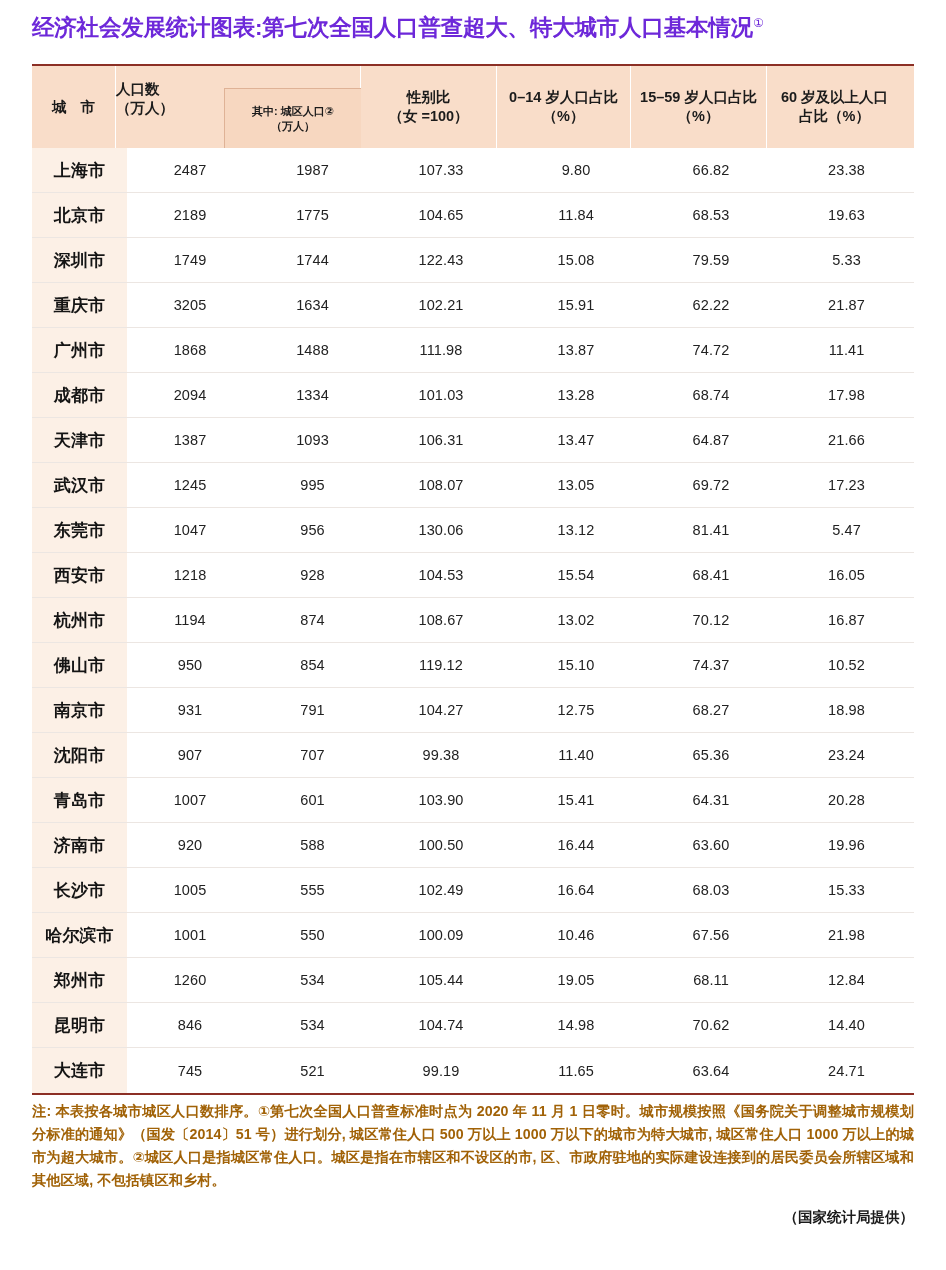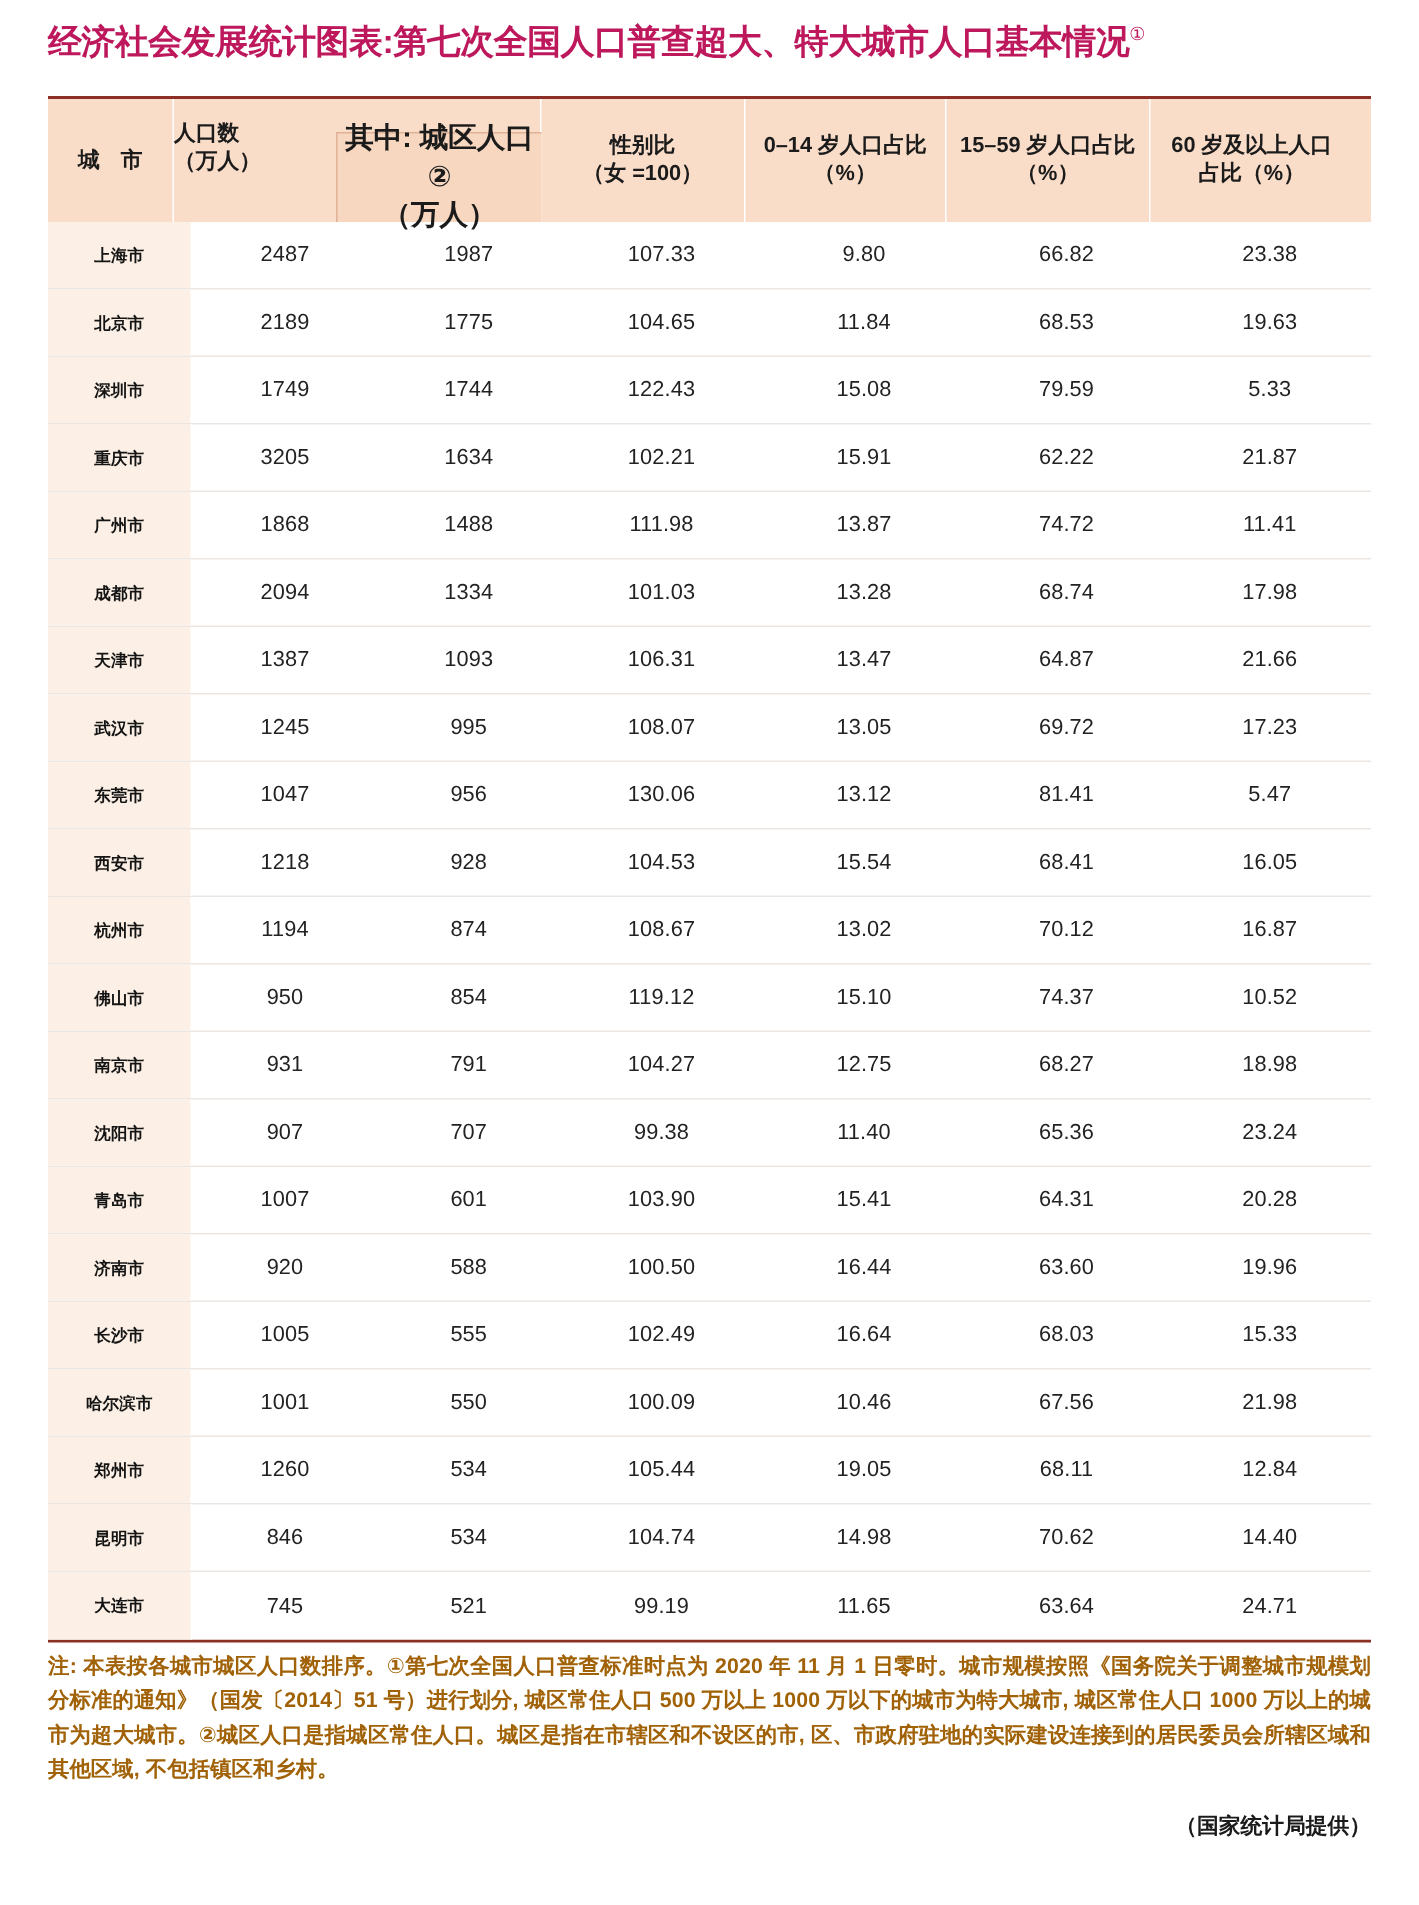--- a/index.html
+++ b/index.html
@@ -26,21 +26,21 @@
   
   .title-wrap {
     padding-top: 14px;
     padding-bottom: 6px;
   }
   .title {
     font-size: 22.5px;
     font-weight: bold;
     letter-spacing: -0.2px;
     line-height: 1.25;
-    color: #be185d;
+    color: #6d28d9;
     white-space: nowrap;
   }
   .title .sup {
     font-size: 12px;
     vertical-align: super;
     font-weight: normal;
   }
 
   
   .table {
@@ -99,21 +99,21 @@
     width: 137px;
     height: 60px;
     box-sizing: border-box;
     border-left: 1px solid #dfb296;
     border-top: 1px solid #dfb296;
     background: #f7d7c0;
     display: flex;
     align-items: center;
     justify-content: center;
     text-align: center;
-    font-size: 19px;
+    font-size: 11px;
     font-weight: bold;
     line-height: 1.35;
   }
 
   .tbody { background: #ffffff; }
 
   .row {
     display: flex;
     height: 45px;
     border-bottom: 1px solid #ece6e2;
@@ -126,21 +126,21 @@
     display: flex;
     align-items: center;
     justify-content: center;
     font-size: 14.5px;
     color: #222222;
     letter-spacing: 0.1px;
   }
   .cell.city {
     width: 96px;
     background: #fcf0e6;
-    font-size: 11px;
+    font-size: 17px;
     font-weight: bold;
     color: #141414;
     border-right: 1.5px solid #ffffff;
   }
   .cell.pop      { width: 124px; }
   .cell.urbanpop { width: 121px; }
   .cell.sexratio { width: 136px; }
   .cell.age014   { width: 134px; }
   .cell.age1559  { width: 136px; }
   .cell.age60    { width: 135px; }

